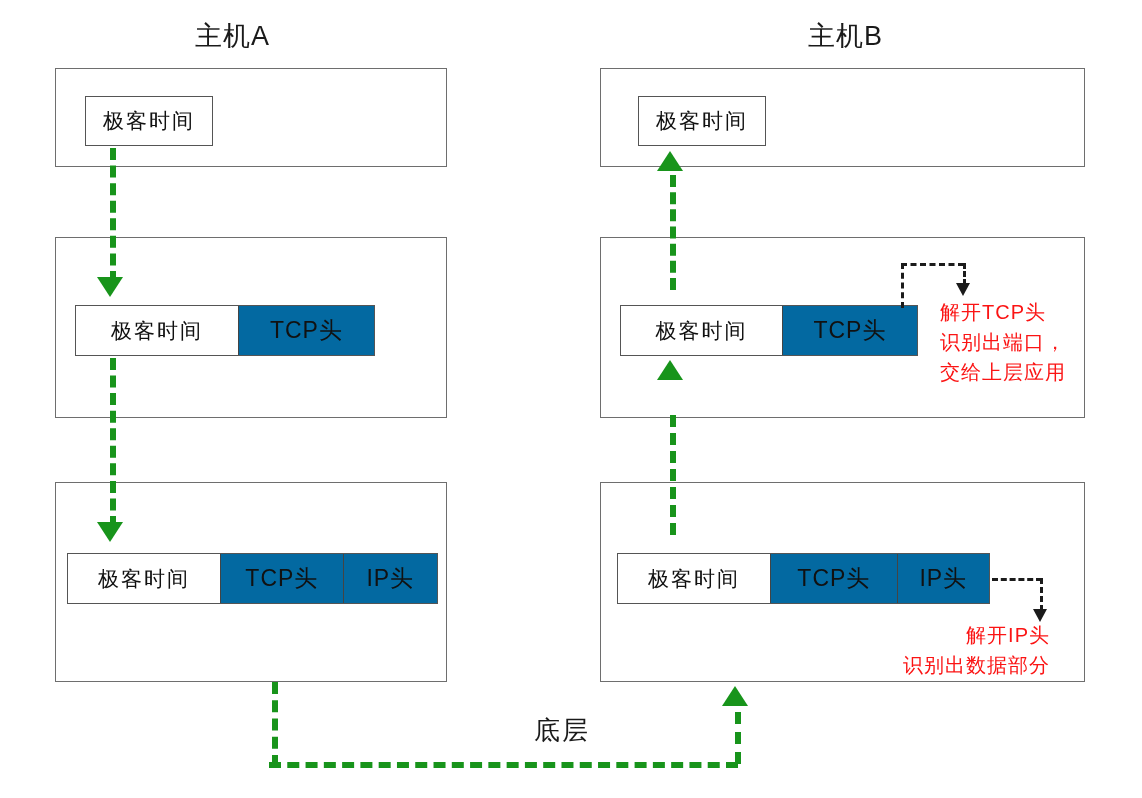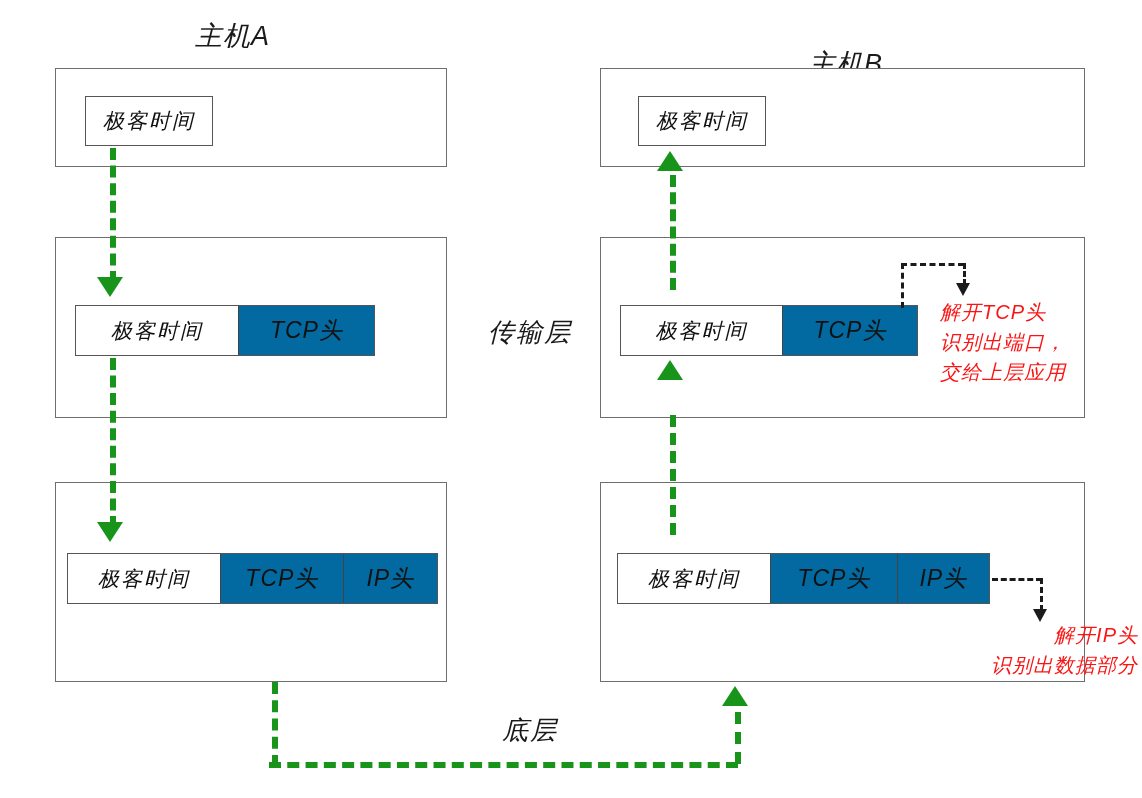--- a/index.html
+++ b/index.html
@@ -9,21 +9,20 @@
   }
   body {
     font-family: "Liberation Sans", "DejaVu Sans", sans-serif;
   }
   #canvas {
     position: relative;
     width: 1142px;
     height: 798px;
     background: #ffffff;
     overflow: hidden;
-    font-style: italic;
   }
   .host-title {
     position: absolute;
     font-size: 27px;
     color: #1a1a1a;
     letter-spacing: 1px;
     white-space: nowrap;
   }
   .layer-box {
     position: absolute;
@@ -131,21 +130,21 @@
     white-space: pre-line;
     text-align: left;
   }
 </style>
 </head>
 <body>
 
 <div id="canvas">
 
   <div class="host-title" style="left:195px; top:18px;">主机A</div>
-  <div class="host-title" style="left:808px; top:18px;margin-top:28px;">主机B</div>
+  <div class="host-title" style="left:808px; top:18px;">主机B</div>
 
   <div class="layer-box" style="left:55px; top:68px; width:392px; height:99px;"></div>
   <div class="plainbox" style="left:85px; top:96px; width:128px; height:50px;">极客时间</div>
 
   <div class="layer-box" style="left:55px; top:237px; width:392px; height:181px;"></div>
   <div class="packet" style="left:75px; top:305px; width:300px; height:51px;">
     <div class="seg data" style="width:163px;">极客时间</div>
     <div class="seg hdr" style="width:137px;">TCP头</div>
   </div>
 
@@ -188,24 +187,23 @@
   <div class="cal-h" style="left:901px; top:263px; width:63px;"></div>
   <div class="cal-v" style="left:963px; top:263px; height:22px;"></div>
   <div class="cal-arrow" style="left:956px; top:283px;"></div>
   <div class="note" style="left:940px; top:297px; width:155px;">解开TCP头
 识别出端口，
 交给上层应用</div>
 
   <div class="cal-h" style="left:992px; top:578px; width:50px;"></div>
   <div class="cal-v" style="left:1040px; top:578px; height:33px;"></div>
   <div class="cal-arrow" style="left:1033px; top:609px;"></div>
-  <div class="note" style="left:968px; top:620px; width:170px; text-align:right;">解开IP头
+  <div class="note" style="left:880px; top:620px; width:170px; text-align:right;">解开IP头
 识别出数据部分</div>
 
   <div class="vflow" style="left:272px; top:682px; height:85px;"></div>
   <div class="hflow" style="left:269px; top:762px; width:469px;"></div>
   <div class="vflow" style="left:735px; top:712px; height:52px;"></div>
   <div class="arrow-up" style="left:722px; top:686px;"></div>
 
-  <div class="layer-label" style="left:470px; top:315px; width:120px;">传输层</div>
-  <div class="layer-label" style="left:470px; top:713px; width:120px;">底层</div>
+  <div class="layer-label" style="left:470px; top:713px; width:120px;text-align:right;">底层</div>
 
 </div>
 
 </body></html>

